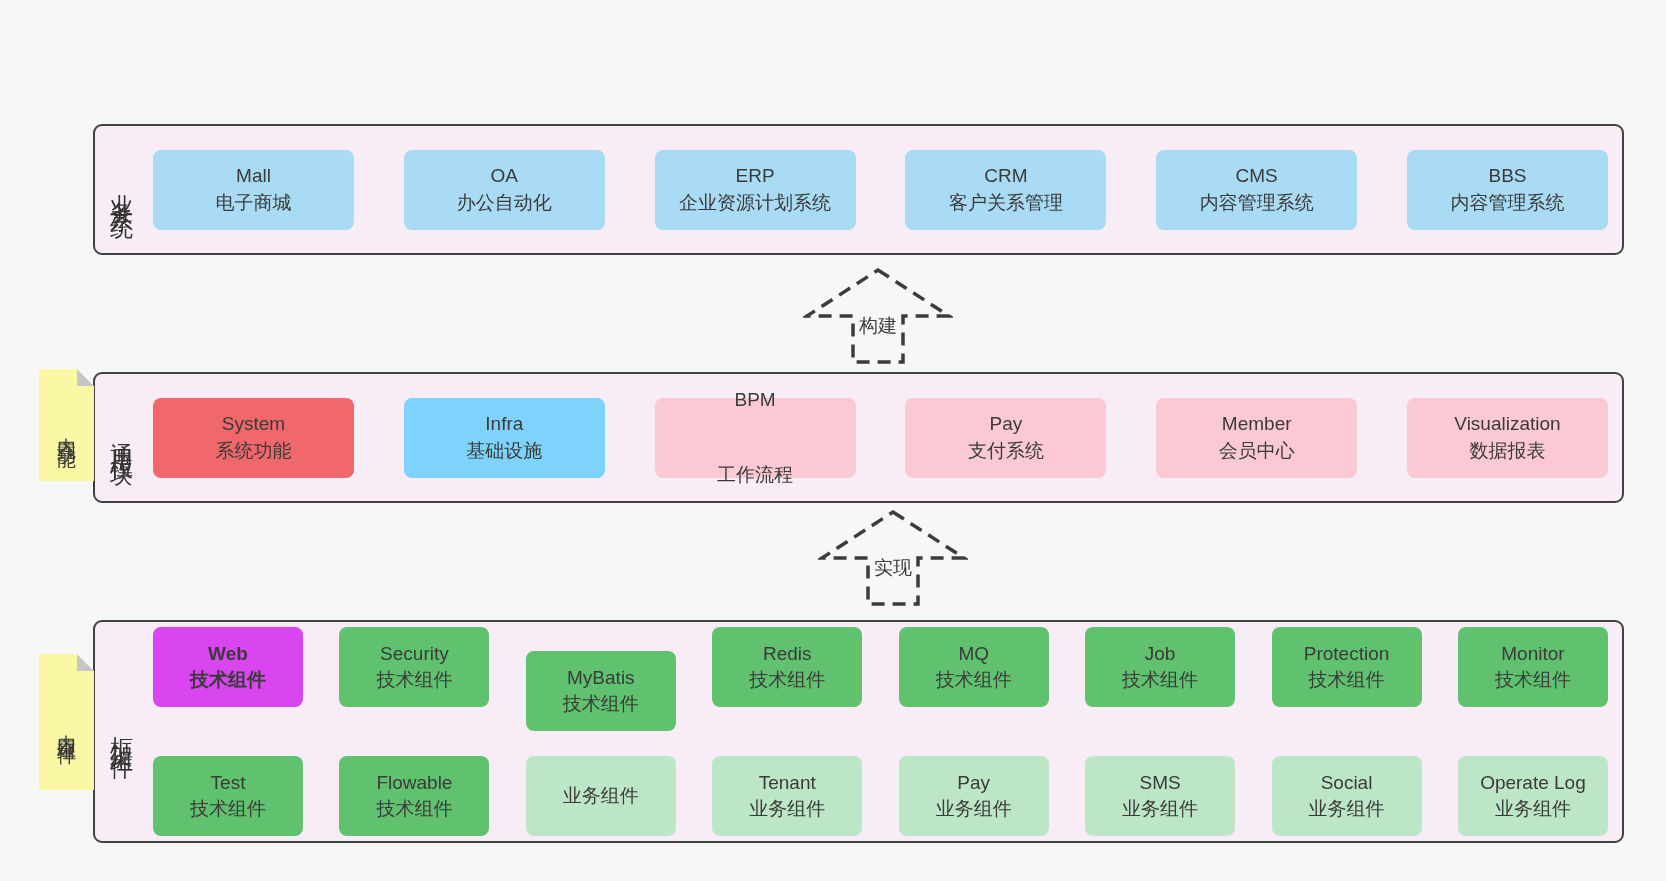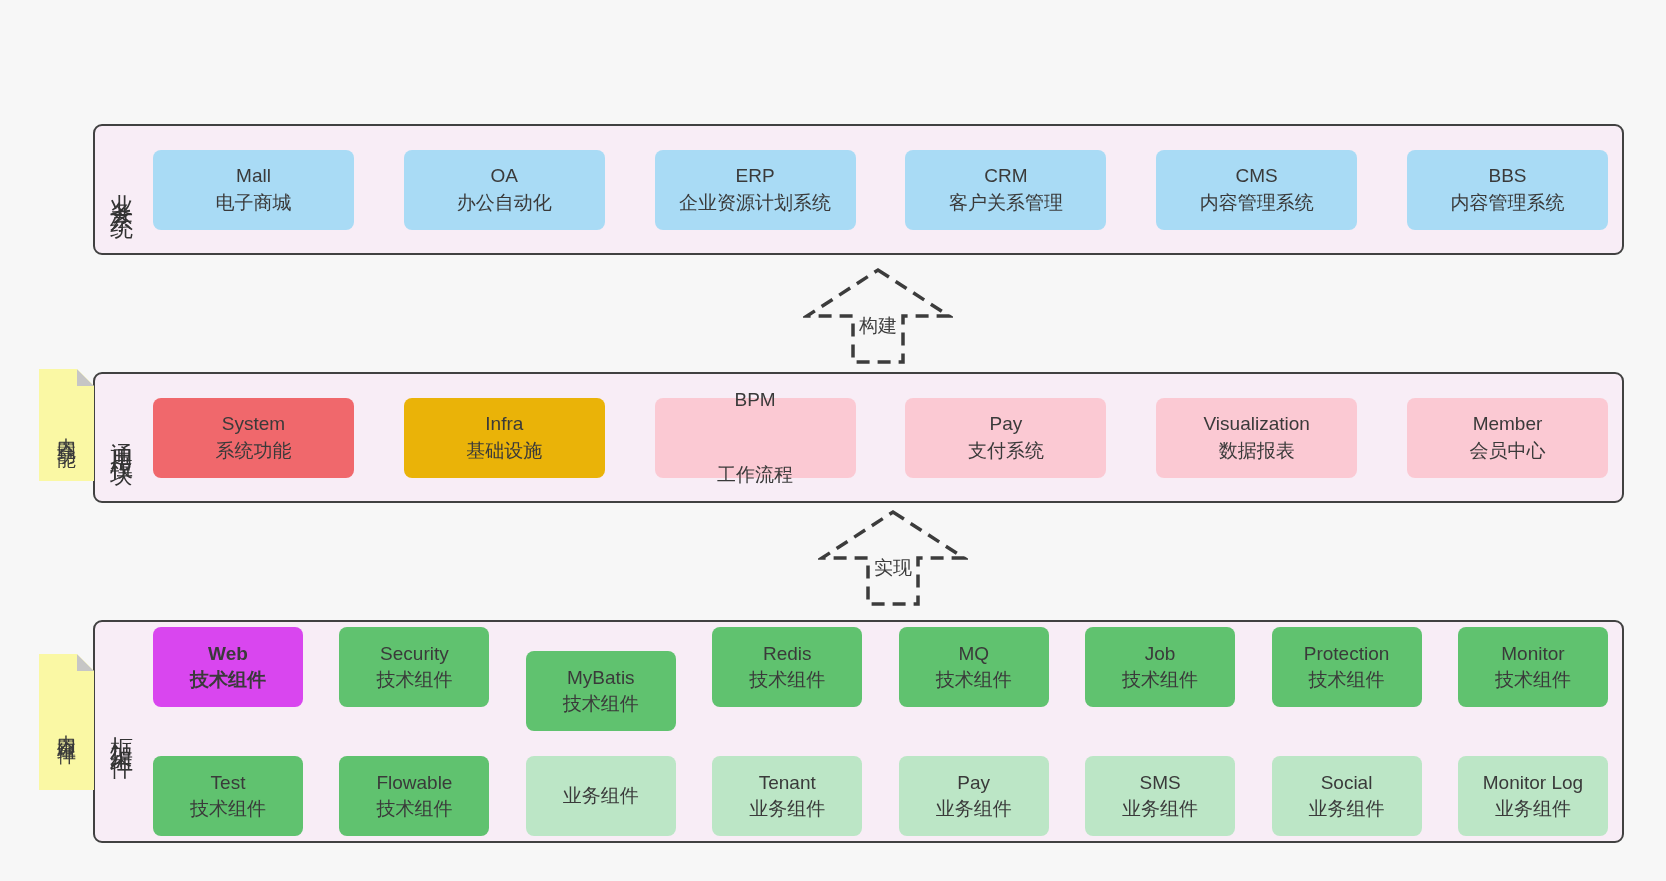--- a/index.html
+++ b/index.html
@@ -116,39 +116,39 @@
     <span class="note-text">内置功能</span>
   </div>
   <div class="layer" id="layer-modules">
     <div class="layer-label">通用模块</div>
     <div class="boxes-area">
         <div class="box-row">
           <div class="dbox" style="background: rgb(240, 104, 108); text-align: right;">
             <div>System</div>
             <div>系统功能</div>
           </div>
-          <div class="dbox" style="background: #eab308;">
+          <div class="dbox" style="background: #7dd3fc;">
             <div>Infra</div>
             <div>基础设施</div>
           </div>
           <div class="dbox" style="background: rgb(251, 201, 211); gap: 48px;">
             <div>BPM</div>
             <div>工作流程</div>
           </div>
           <div class="dbox" style="background: rgb(251, 201, 211);">
             <div>Pay</div>
             <div>支付系统</div>
           </div>
           <div class="dbox" style="background: rgb(251, 201, 211);">
+            <div>Member</div>
+            <div>会员中心</div>
+          </div>
+          <div class="dbox" style="background: rgb(251, 201, 211);">
             <div>Visualization</div>
             <div>数据报表</div>
-          </div>
-          <div class="dbox" style="background: rgb(251, 201, 211);">
-            <div>Member</div>
-            <div>会员中心</div>
           </div>
         </div>
       </div>
   </div>
 
   <div class="arrow" id="arrow-implement">
     <svg width="150" height="100" viewBox="0 0 150 100">
       <path d="M 75 4 L 146 50 L 100 50 L 100 96 L 50 96 L 50 50 L 4 50 Z" fill="none" stroke="#3c3c3c" stroke-width="3.5" stroke-dasharray="13 8" stroke-linejoin="miter"></path>
     </svg>
     <span class="arrow-label">实现</span>
@@ -217,20 +217,20 @@
           </div>
           <div class="dbox" style="background: rgb(188, 230, 198);">
             <div>SMS</div>
             <div>业务组件</div>
           </div>
           <div class="dbox" style="background: rgb(188, 230, 198);">
             <div>Social</div>
             <div>业务组件</div>
           </div>
           <div class="dbox" style="background: rgb(188, 230, 198);">
-            <div>Monitor Log</div>
+            <div>Operate Log</div>
             <div>业务组件</div>
           </div>
         </div>
       </div>
   </div>
 
 </div>
 
 </body></html>

